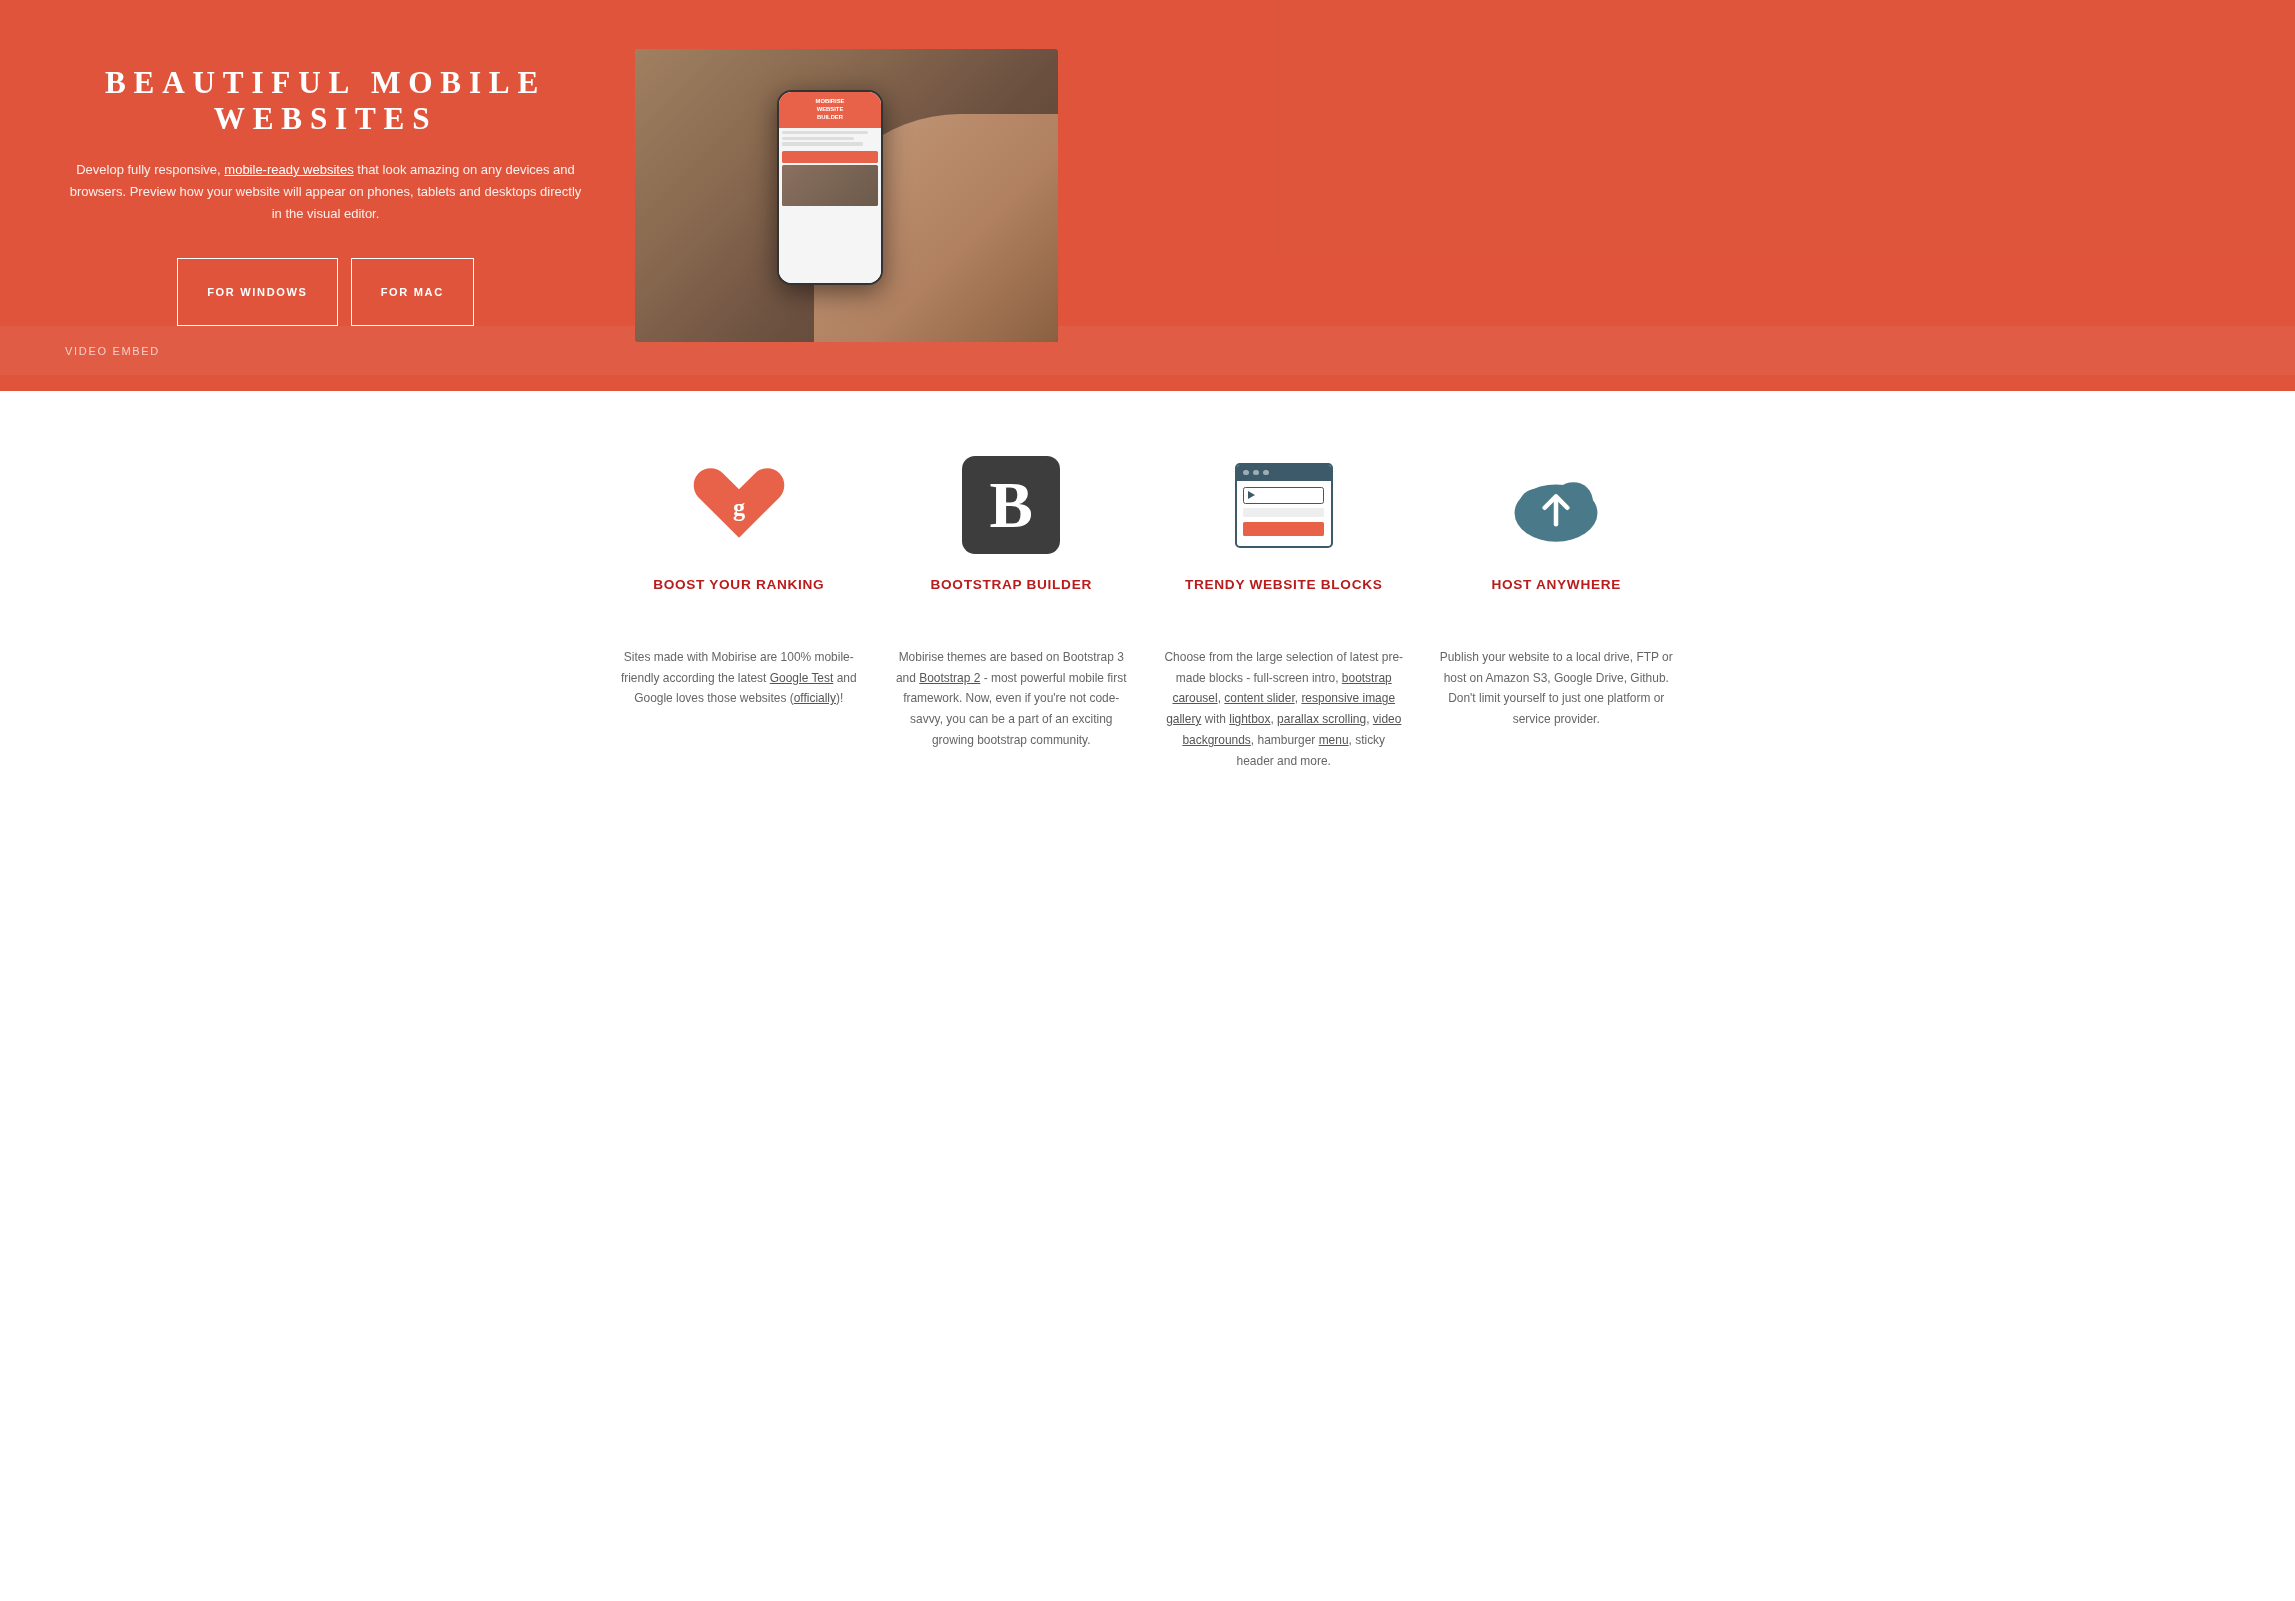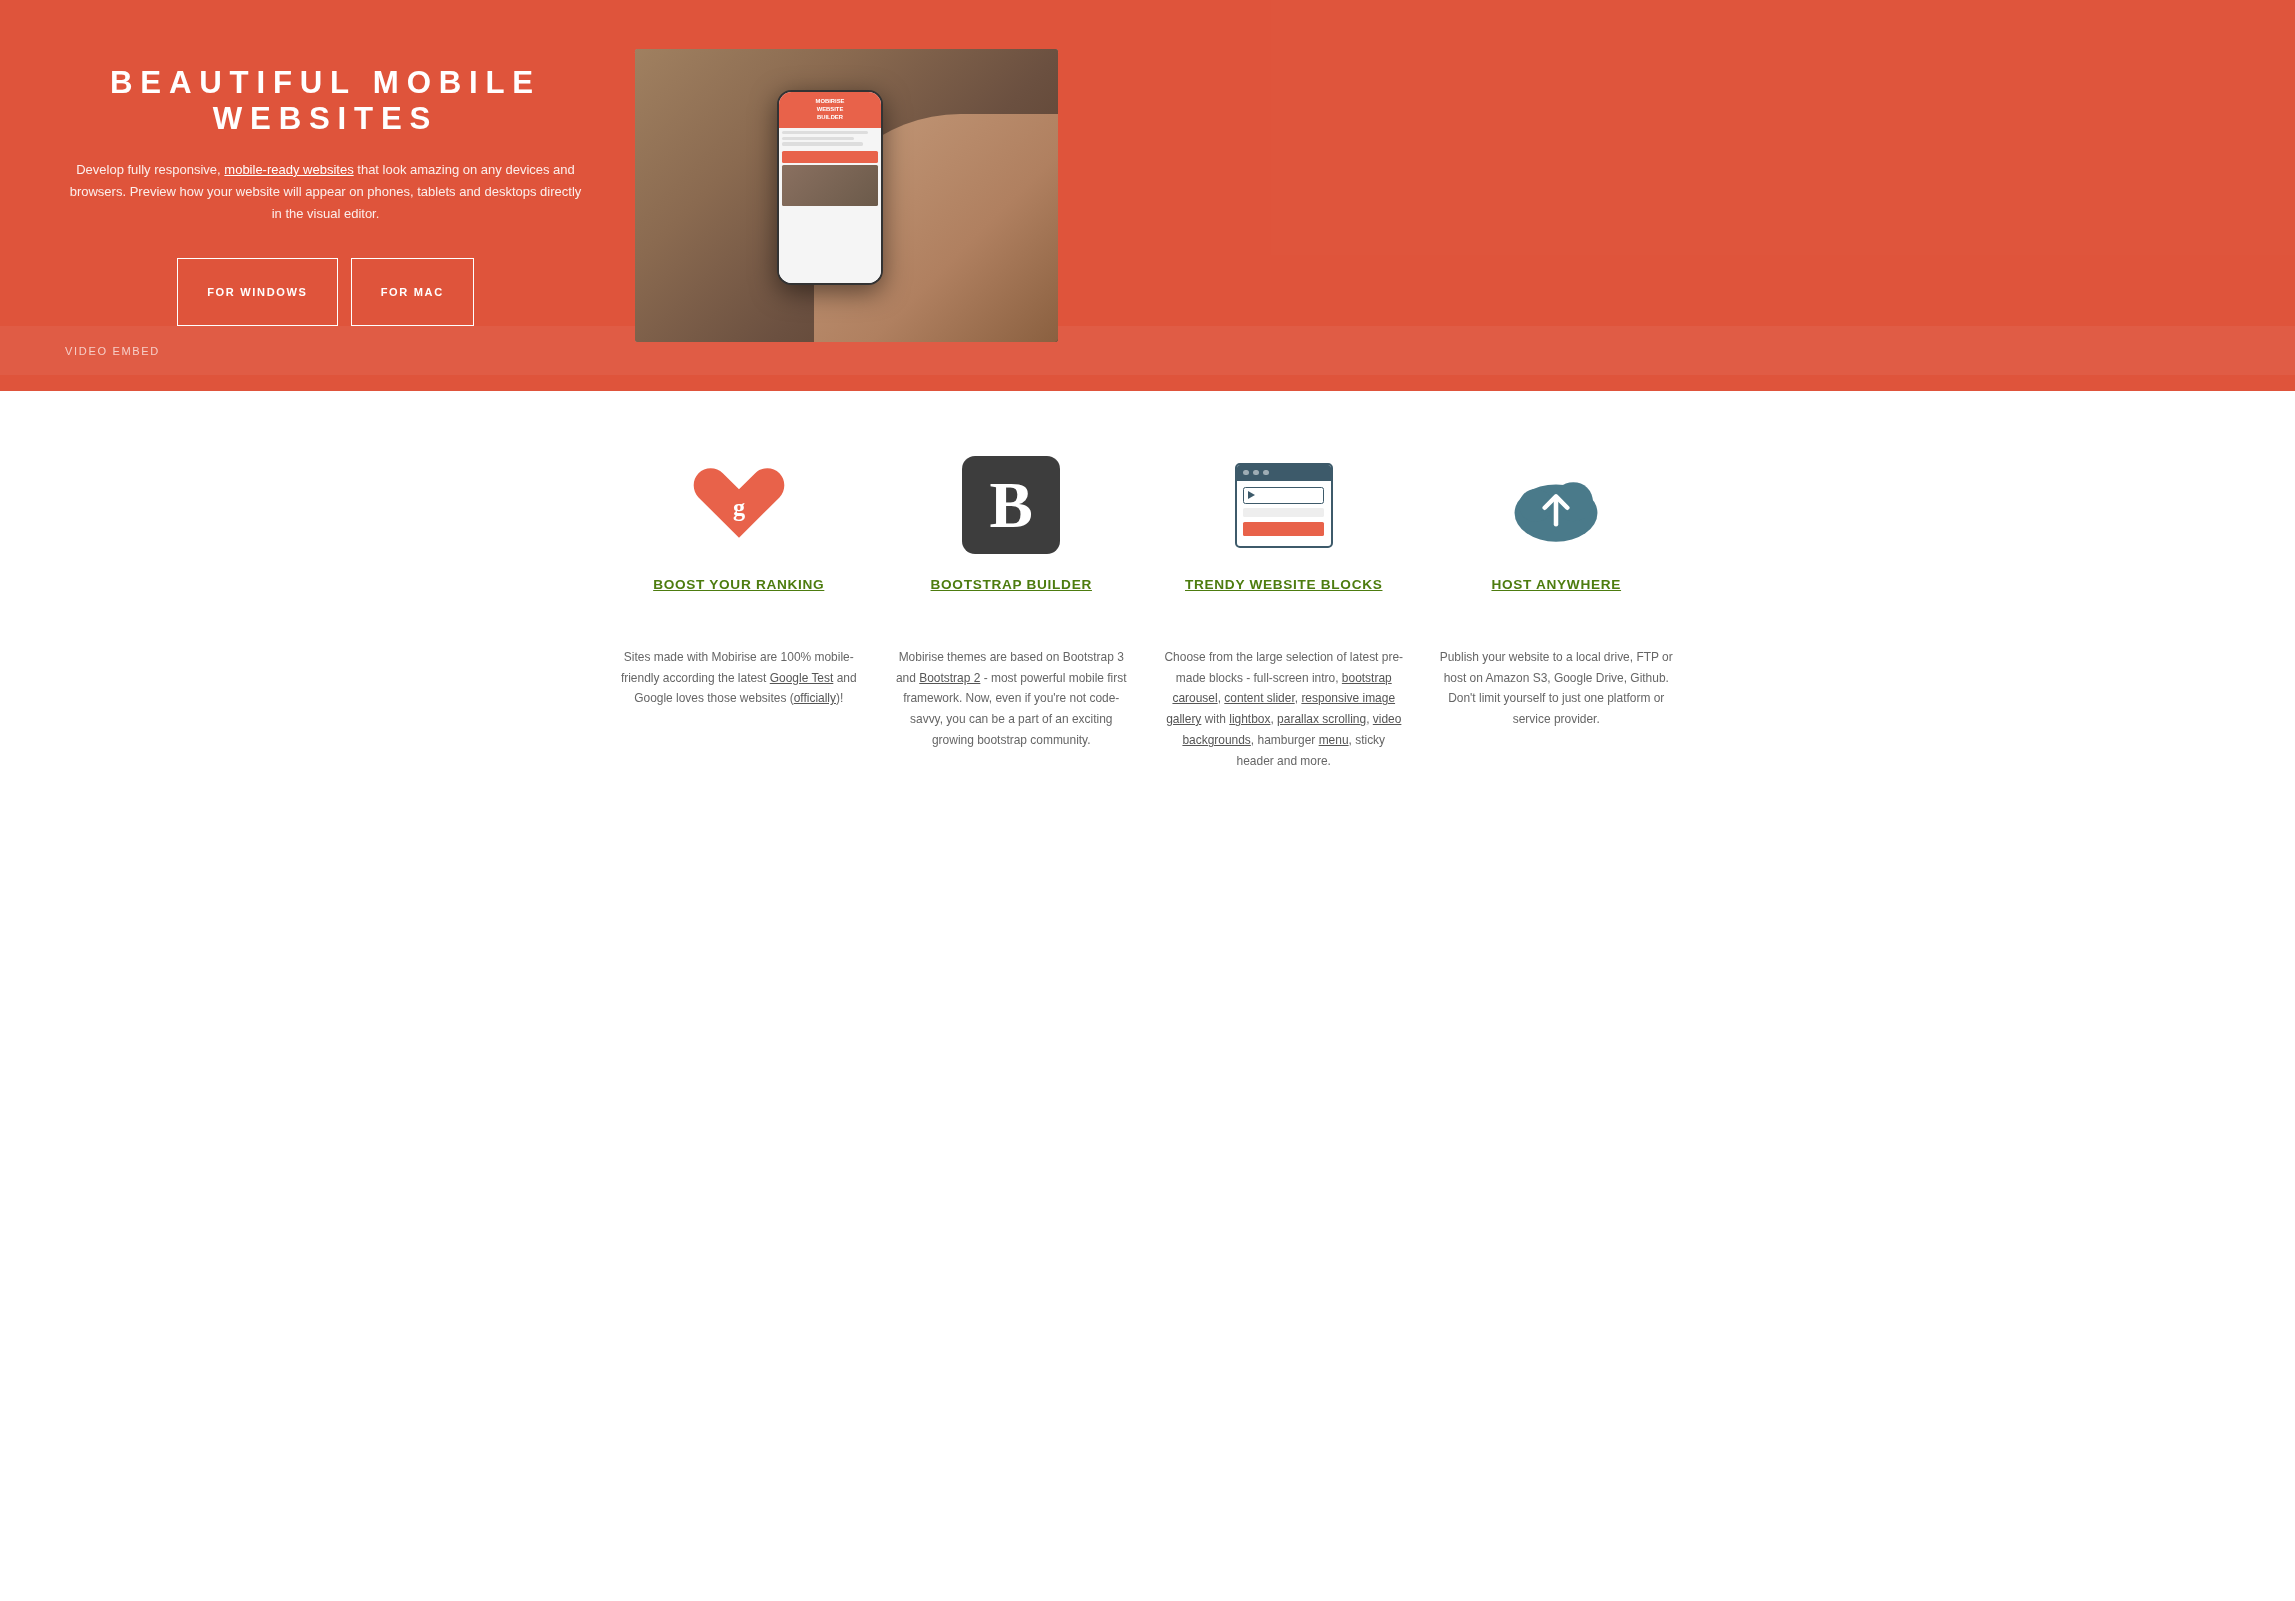--- a/index.html
+++ b/index.html
@@ -35,20 +35,21 @@
       color: #fff;
       max-width: 521px;
     }
     .hero-text h1 {
       font-size: 2.4rem;
       font-weight: 700;
       letter-spacing: 0.25em;
       text-transform: uppercase;
       margin-bottom: 22px;
       color: #fff;
+      font-family: Liberation Serif, serif;
     }
     .hero-text p {
       font-size: 1rem;
       line-height: 1.7;
       color: rgba(255,255,255,0.9);
       margin-bottom: 33px;
     }
     .hero-text p a {
       color: #fff;
       text-decoration: underline;
@@ -268,25 +269,24 @@
       border-radius: 1.6px;
     }
     .cloud-svg {
       width: 106px;
       height: 89px;
     }
 
     .feature-title {
       font-size: 1.05rem;
       font-weight: 800;
-      color: #4d7c0f;
+      color: #b91c1c;
       letter-spacing: 0.05em;
       text-transform: uppercase;
       margin-bottom: 14.6px;
-      text-decoration: underline;
     }
     .feature-desc {
       font-size: 0.92rem;
       line-height: 1.75;
       color: #666;
       margin-top: 40px;
     }
     .feature-desc a {
       color: #555;
       text-decoration: underline;

